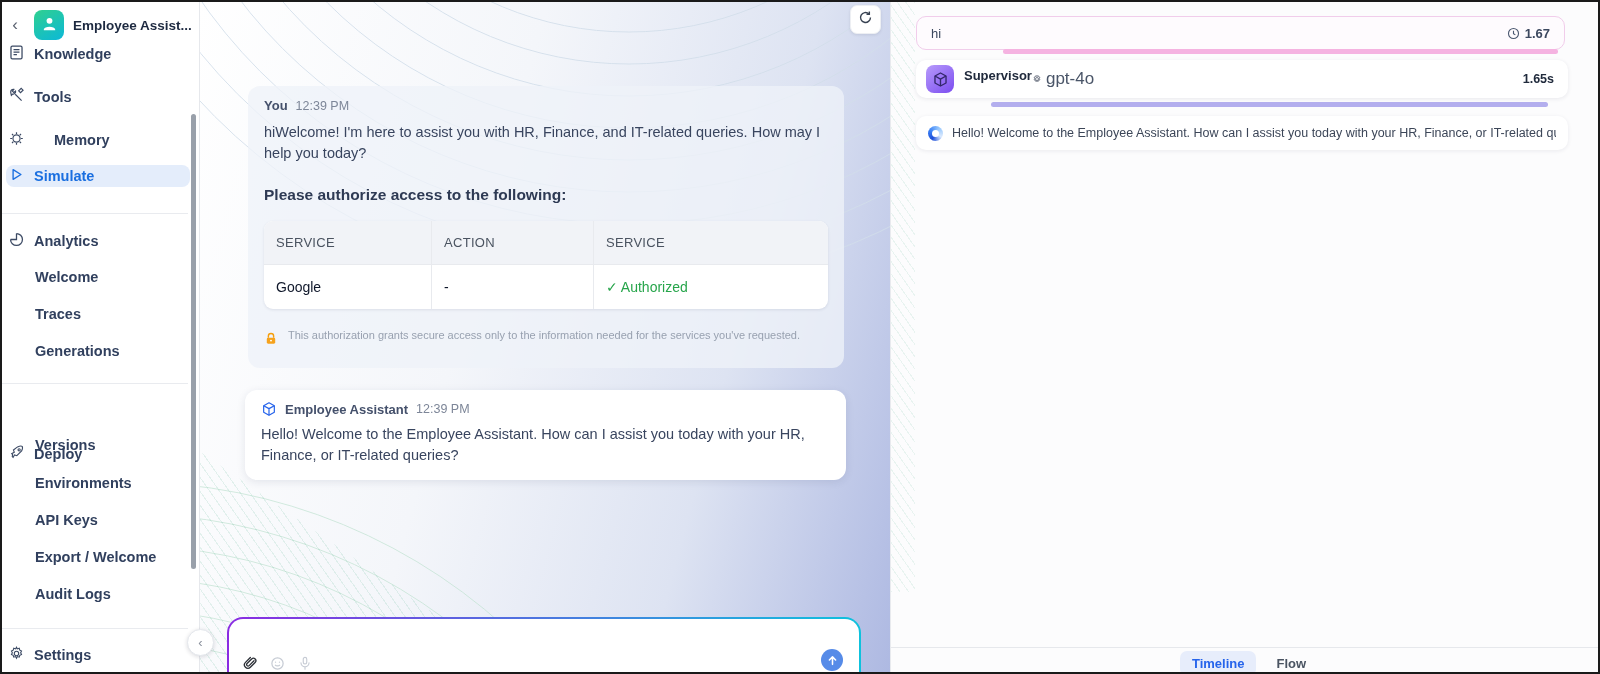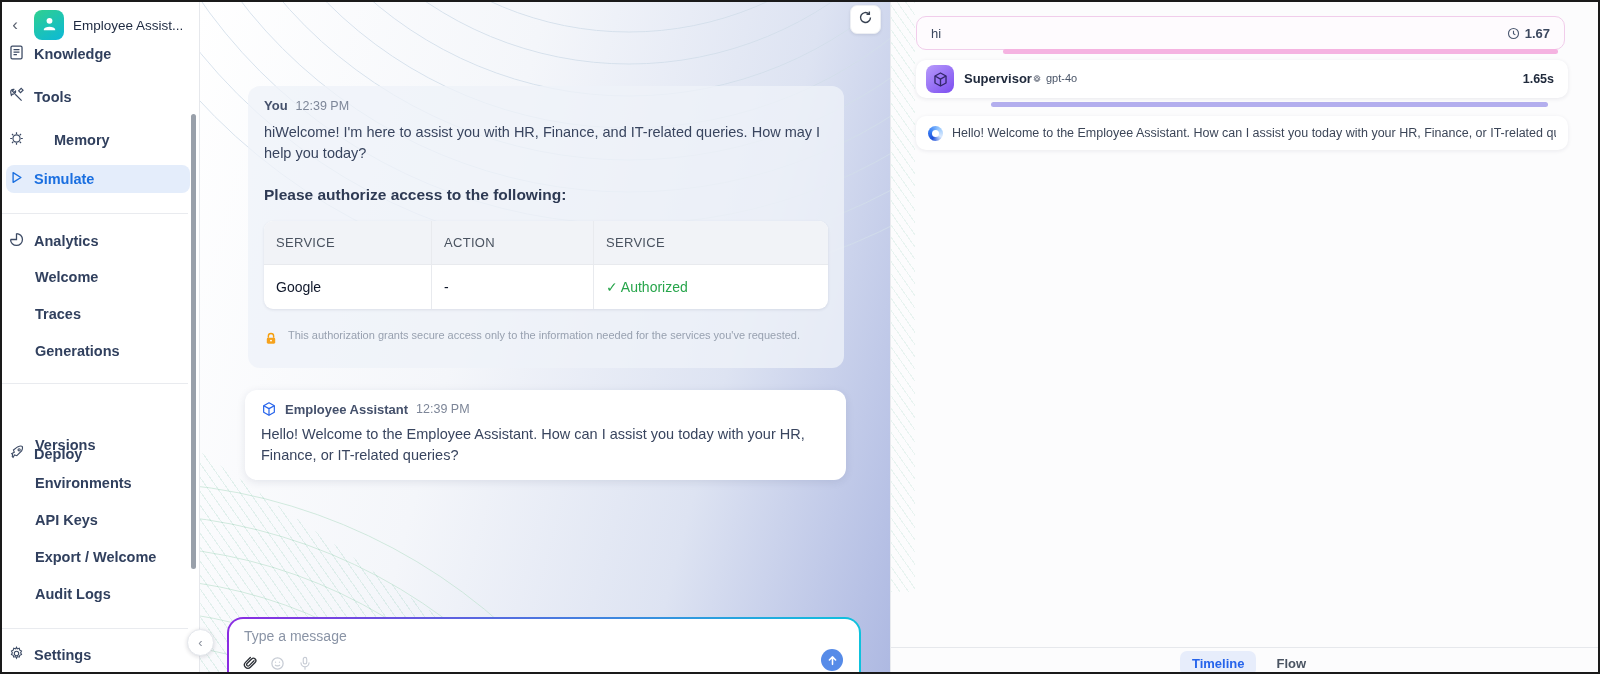--- a/index.html
+++ b/index.html
@@ -5,21 +5,21 @@
   html,body{margin:0;padding:0;background:#fff;}
   .window{position:relative;width:1600px;height:674px;overflow:hidden;box-sizing:border-box;
     border:2px solid #1a1a1a;background:#fff;font-family:"Liberation Sans",sans-serif;}
   
   .sidebar{position:absolute;left:0;top:0;bottom:0;width:197px;background:#fff;
     border-right:1px solid #e6e8ec;z-index:4;}
   .sb-header{position:absolute;left:0;top:6px;width:197px;height:34px;display:flex;align-items:center;}
   .back-chev{width:26px;text-align:center;color:#5b6270;font-size:17px;cursor:pointer;}
   .app-logo{width:30px;height:30px;border-radius:8px;background:linear-gradient(150deg,#2fd08f,#0cb8d8);
     display:flex;align-items:center;justify-content:center;margin-left:6px;}
-  .app-title{margin-left:9px;font-size:13.5px;font-weight:400;color:#1d2940;white-space:nowrap;}
+  .app-title{margin-left:9px;font-size:13.5px;font-weight:700;color:#1d2940;white-space:nowrap;}
   .nav-item{position:absolute;left:4px;height:32px;display:flex;align-items:center;gap:9px;
     padding-left:2px;cursor:pointer;}
   .nav-item svg{flex:0 0 auto;}
   .nav-label{font-size:14.5px;font-weight:600;color:#31405e;white-space:nowrap;}
   .nav-item.active{left:4px;width:182px;background:#e4edfb;border-radius:8px;}
   .nav-item.active .nav-label{color:#1a6fe0;}
   .nav-sub{position:absolute;left:4px;height:30px;display:flex;align-items:center;
     padding-left:29px;cursor:pointer;}
   .sb-divider{position:absolute;left:0;width:186px;height:1px;background:#e9ebef;}
   .sb-scrollbar{position:absolute;left:189px;top:112px;width:5px;height:455px;background:#99a0aa;border-radius:3px;}
@@ -74,21 +74,21 @@
   .query-dur{display:flex;align-items:center;gap:5px;font-size:13px;font-weight:600;color:#3c485f;}
   .bar{position:absolute;height:5px;border-radius:3px;}
   .bar-query{left:112px;top:47px;width:555px;background:#f5b3e1;}
   .bar-agent{left:100px;top:100px;width:557px;background:#b3aeee;}
   .agent-card{position:absolute;left:25px;top:58px;width:652px;height:38px;box-sizing:border-box;background:#fff;
     border-radius:10px;box-shadow:0 1px 4px rgba(30,30,70,.09);display:flex;align-items:center;padding:0 14px 0 10px;cursor:pointer;}
   .agent-icon{width:28px;height:28px;border-radius:8px;background:linear-gradient(140deg,#b79bfb,#7c4df0);
     display:flex;align-items:center;justify-content:center;}
   .agent-meta{margin-left:10px;display:flex;flex-direction:row;justify-content:center;}
   .agent-name{font-size:13px;font-weight:700;color:#202a3c;line-height:1.15;}
-  .agent-model{display:flex;align-items:center;gap:4px;font-size:11px;color:#4a5568;line-height:1.2;}
+  .agent-model{display:flex;align-items:center;gap:4px;font-size:17px;color:#4a5568;line-height:1.2;}
   .agent-dur{margin-left:auto;font-size:12.5px;font-weight:700;color:#202a3c;}
   .resp-card{position:absolute;left:25px;top:114px;width:652px;height:34px;box-sizing:border-box;background:#fff;
     border-radius:10px;box-shadow:0 1px 4px rgba(30,30,70,.08);display:flex;align-items:center;gap:9px;padding:0 12px;cursor:pointer;}
   .spiral-icon{position:relative;width:15px;height:15px;border-radius:50%;flex:0 0 auto;
     background:conic-gradient(from 210deg,#1d4ed8,#3b82f6,#93c5fd,#dbeafe,#1d4ed8);}
   .spiral-icon::after{content:"";position:absolute;left:4px;top:4px;width:7px;height:7px;border-radius:50%;background:#fff;}
   .resp-text{font-size:12.5px;color:#3c4658;white-space:nowrap;overflow:hidden;}
   .tabs-divider{position:absolute;left:0;right:0;top:645px;height:1px;background:#e6e8ec;}
   .tabs-row{position:absolute;left:0;right:0;top:649px;display:flex;justify-content:center;gap:16px;}
   .tab{font-size:13px;padding:5px 12px;border-radius:7px;cursor:pointer;}
@@ -128,21 +128,21 @@
           </svg></span>
       <span class="nav-label">Tools</span>
     </div>
     <div class="nav-item" style="top:122px;gap:29px;">
       <span><svg width="17" height="17" viewBox="0 0 20 20" fill="none" stroke="#3c4a64" stroke-width="1.4">
             <circle cx="10" cy="10" r="4.2"></circle>
             <path d="M10 2.6v2.2M10 15.2v2.2M2.6 10h2.2M15.2 10h2.2M4.7 4.7l1.6 1.6M13.7 13.7l1.6 1.6M15.3 4.7l-1.6 1.6M6.3 13.7l-1.6 1.6"></path>
           </svg></span>
       <span class="nav-label">Memory</span>
     </div>
-    <div class="nav-item active" style="top:163px;height:28px;">
+    <div class="nav-item active" style="top:163px;height:22px;">
       <span><svg width="17" height="17" viewBox="0 0 20 20" fill="none" stroke="#1a6fe0" stroke-width="1.6" stroke-linejoin="round">
             <path d="M6 4.3v11.4l9.2-5.7z"></path>
           </svg></span>
       <span class="nav-label">Simulate</span>
     </div>
     <div class="sb-divider" style="top:211px;"></div>
 
     <div class="nav-item" style="top:223px;">
       <span><svg width="17" height="17" viewBox="0 0 20 20" fill="none" stroke="#3c4a64" stroke-width="1.5">
             <path d="M10 3a7 7 0 1 1-7 7"></path>
@@ -266,21 +266,20 @@
             </svg>
           </span>
         <span class="msg-sender">Employee Assistant</span>
         <span class="msg-time">12:39 PM</span>
       </div>
       <div class="msg-text" style="margin-top:7px;">Hello! Welcome to the Employee Assistant. How can I assist you today with your HR, Finance, or IT-related queries?</div>
     </div>
 
     <div class="input-wrap">
       <div class="input-inner">
-        <input class="msg-input" type="text" placeholder="Type a message" style="">
         <div class="input-icons">
           <span style="display:flex;">
               <svg width="15" height="16" viewBox="0 0 16 16" fill="none" stroke="#2b2f36" stroke-width="1.4" stroke-linecap="round">
                 <path d="M12.8 5.6l-5.2 5.2a1.55 1.55 0 0 1-2.2-2.2l4.9-4.9a2.6 2.6 0 0 1 3.7 3.7l-5.1 5.1a3.66 3.66 0 0 1-5.2-5.2L8.9 2.1"></path>
               </svg>
             </span>
           <span style="display:flex;">
               <svg width="15" height="15" viewBox="0 0 16 16" fill="none" stroke="#c6cbd4" stroke-width="1.3">
                 <circle cx="8" cy="8" r="6"></circle>
                 <circle cx="5.9" cy="6.6" r="0.7" fill="#c6cbd4" stroke="none"></circle>

